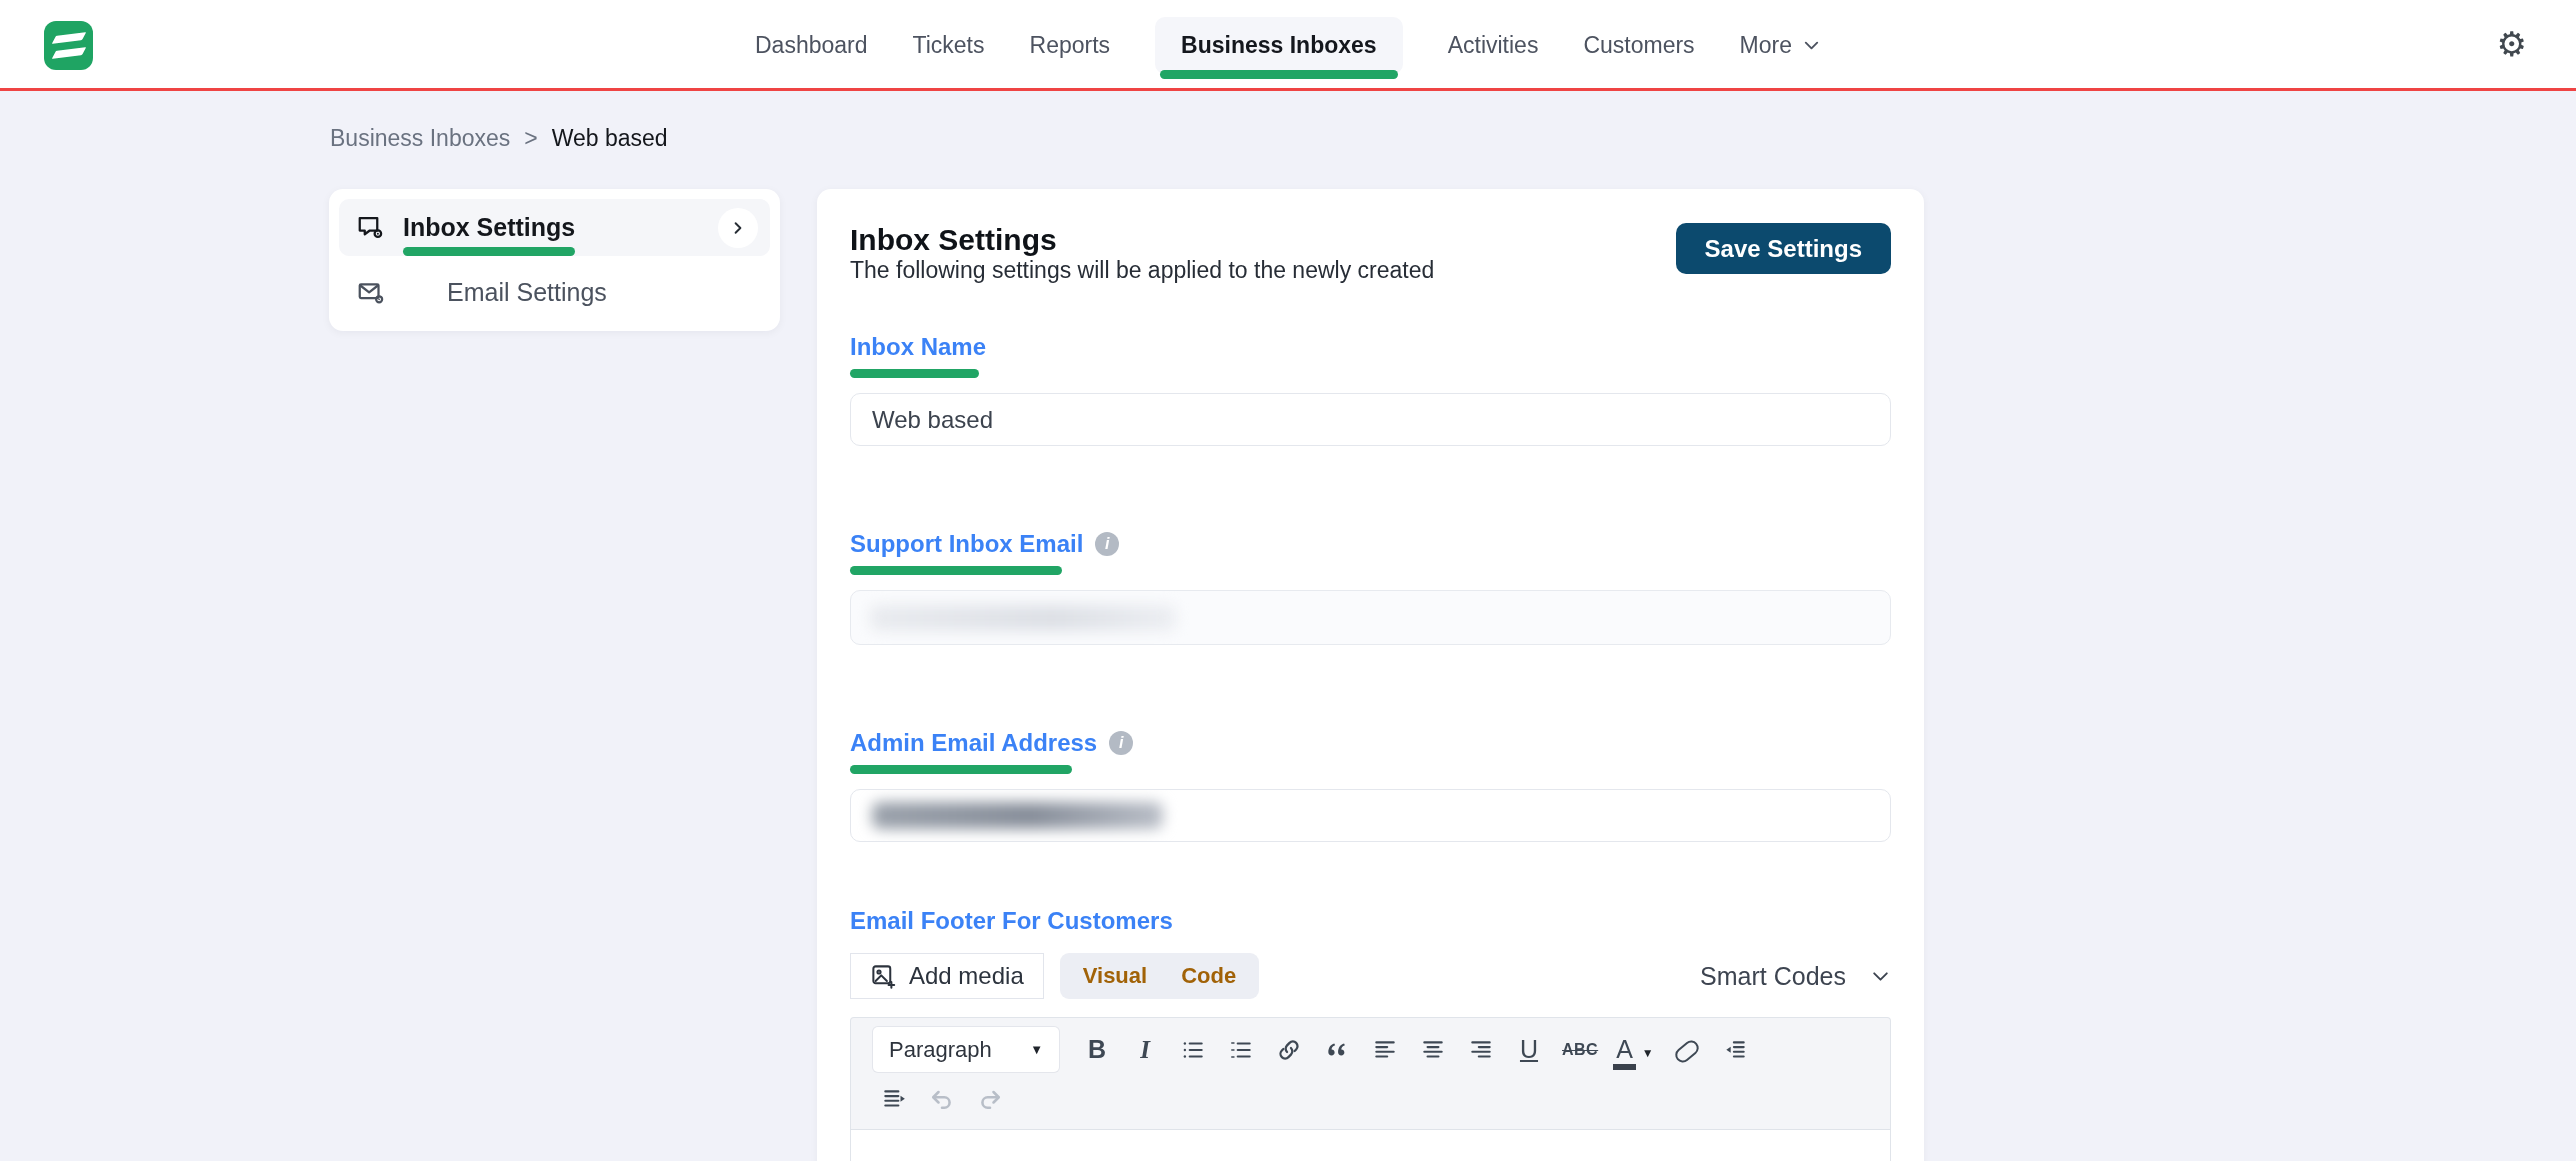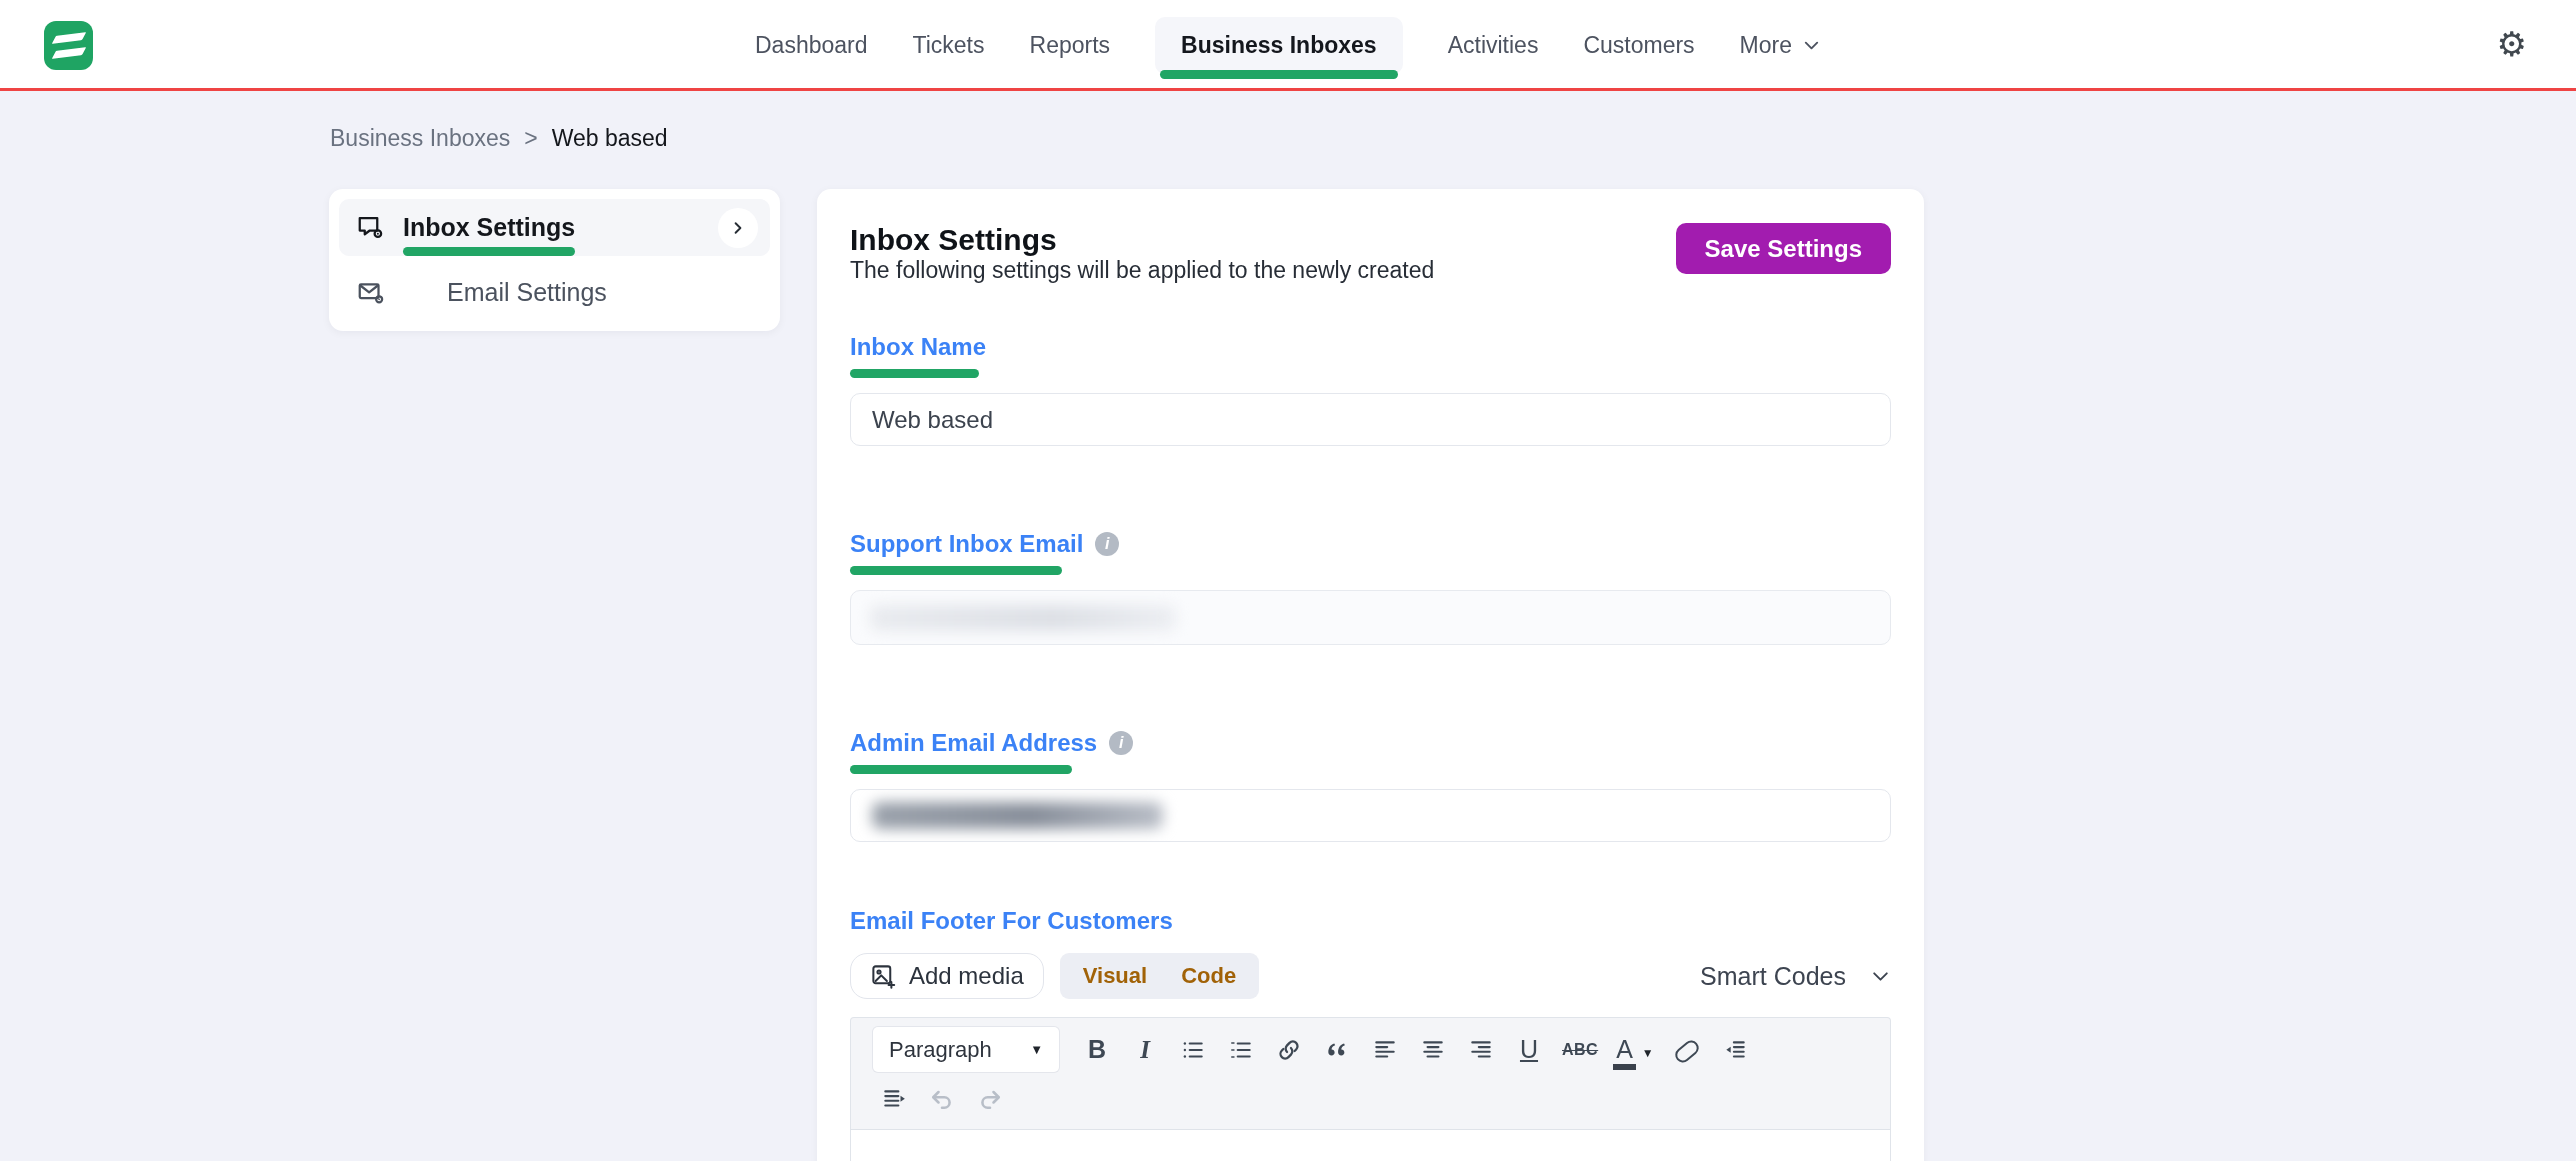--- a/index.html
+++ b/index.html
@@ -85,21 +85,21 @@
   
   .main-card {
     flex:1; min-height:100%; background:#ffffff; border-radius:14px 14px 0 0;
     padding:34px 33px 0 33px;
     box-shadow:0 2px 8px rgba(22,27,45,.05);
   }
   .main-head { display:flex; justify-content:space-between; align-items:flex-start; }
   .main-title { font-size:30px; font-weight:700; color:#0f1318; }
   .main-sub { font-size:23px; color:#272d36; margin-top:0; }
   .save-btn {
-    background:#a21caf; color:#ffffff; border:none; border-radius:10px;
+    background:#0c4a6e; color:#ffffff; border:none; border-radius:10px;
     height:51px; padding:0 29px; font-size:24px; font-weight:600; cursor:pointer;
     font-family:"Liberation Sans", sans-serif;
   }
 
   .field { margin-top:84px; }
   .field.first { margin-top:49px; }
   .field-label-row { display:flex; align-items:center; gap:12px; }
   .field-label { font-size:24px; font-weight:600; color:#3b82f6; }
   .info-dot {
     width:24px; height:24px; border-radius:50%; background:#b3bac4;
@@ -116,21 +116,21 @@
   .text-input.muted { background:#fafbfd; border-color:#e7eaef; height:55px; }
   .blur-blob { filter:blur(7px); border-radius:8px; }
   .blob-light { width:306px; height:26px; background:linear-gradient(90deg,#e9ebef,#dcdfe5 60%,#eceef2); margin-left:-2px; }
   .blob-dark { width:291px; height:27px; background:linear-gradient(90deg,#9aa1ab,#868d99 55%,#b9bec7); }
 
   
   .footer-label { margin-top:65px; font-size:24px; font-weight:600; color:#3b82f6; }
   .editor-controls { margin-top:18px; display:flex; align-items:center; }
   .add-media-btn {
     display:flex; align-items:center; gap:12px; background:#ffffff;
-    border:1.6px solid #e2e5ec; border-radius:17px; height:46px; padding:0 19px;
+    border:1.6px solid #e2e5ec; border-radius:0; height:46px; padding:0 19px;
     font-size:24px; font-weight:500; color:#2c333d; cursor:pointer;
     font-family:"Liberation Sans", sans-serif;
   }
   .mode-tabs {
     display:flex; align-items:center; background:#eceef4; border-radius:9px;
     height:46px; margin-left:16px; padding:0 6px;
   }
   .mode-tab { font-size:22px; font-weight:700; color:#a16207; padding:0 17px; cursor:pointer; }
   .smart-codes {
     margin-left:auto; display:flex; align-items:center; gap:24px;

